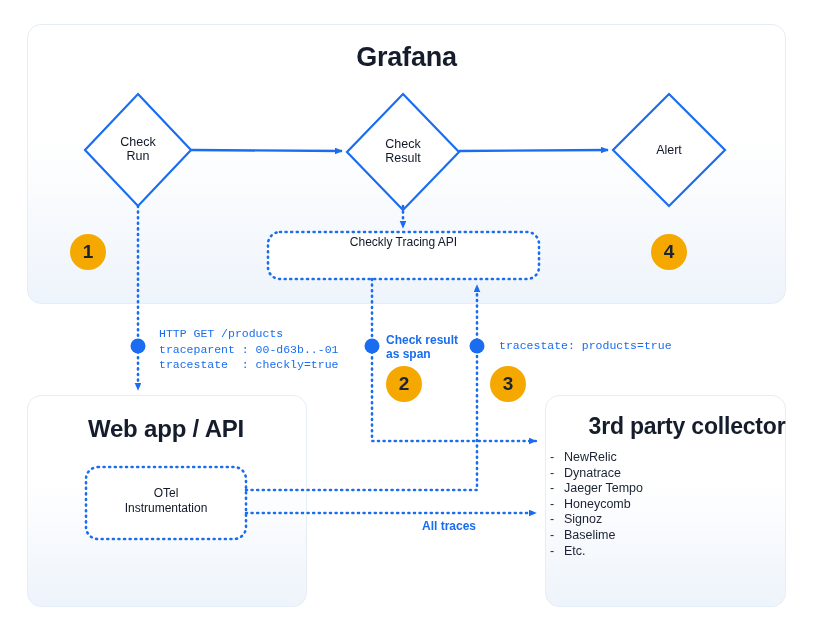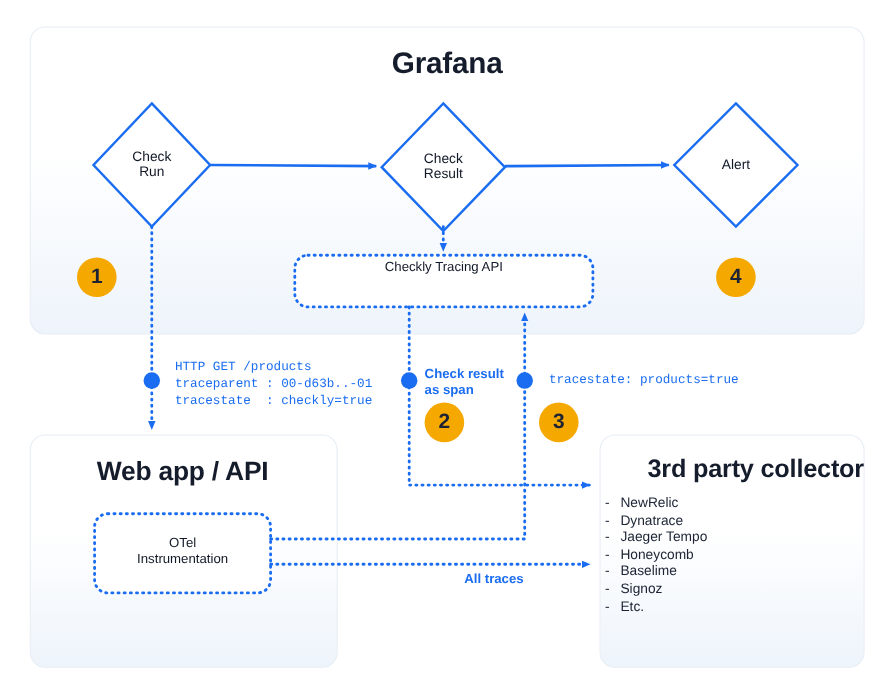--- a/index.html
+++ b/index.html
@@ -110,17 +110,17 @@
   <div class="bold-blue" id="txt-span2">Check result
 as span</div>
   <div class="mono" id="txt-tracestate3">tracestate: products=true</div>
   <div class="bold-blue" id="txt-alltraces">All traces</div>
 
   <div class="clist" id="collector-list">
       <div><span class="dash">-</span><span>NewRelic</span></div>
       <div><span class="dash">-</span><span>Dynatrace</span></div>
       <div><span class="dash">-</span><span>Jaeger Tempo</span></div>
       <div><span class="dash">-</span><span>Honeycomb</span></div>
+      <div><span class="dash">-</span><span>Signoz</span></div>
       <div><span class="dash">-</span><span>Baselime</span></div>
-      <div><span class="dash">-</span><span>Signoz</span></div>
       <div><span class="dash">-</span><span>Etc.</span></div>
     </div>
 </div>
 
 </body></html>

